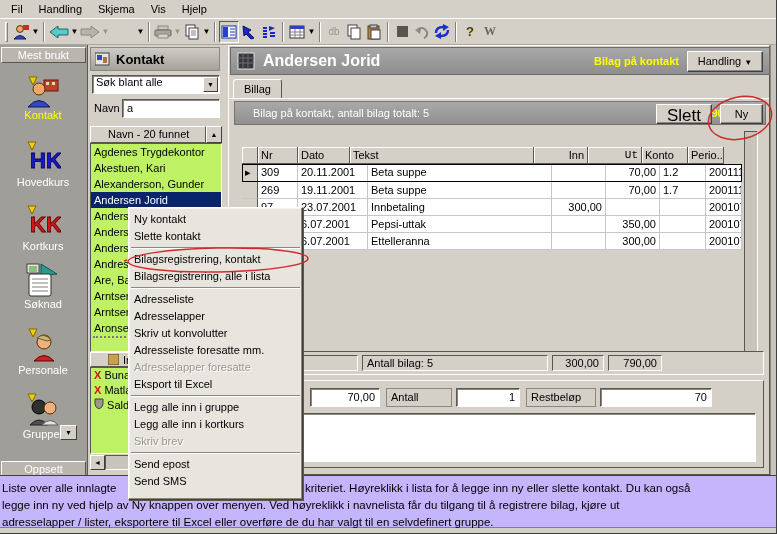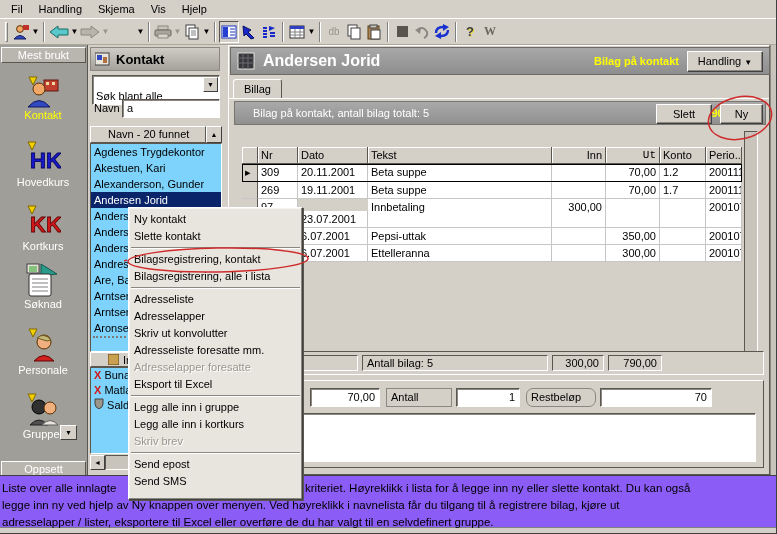--- a/index.html
+++ b/index.html
@@ -25,21 +25,21 @@
   .darr{font-size:8px;color:#000;width:9px;text-align:center;}
   .dis{color:#9a968c;}
   
   #sidebar{left:0;top:45px;width:88px;height:430px;background:#a09e98;border-right:1px solid #5a574f;}
   .sbar{left:1px;width:85px;height:16px;background:#b9b6af;border:1px solid;border-color:#ffffff #5a574f #5a574f #ffffff;color:#fff;text-align:center;font-size:11px;line-height:14px;}
   .sit{left:0;width:86px;text-align:center;color:#fff;font-size:11px;}
   .sit.active{color:#ffff00;}
   .sicon{left:24px;width:38px;height:34px;display:flex;align-items:center;justify-content:center;}
   
   #cpanel-title{left:90px;top:47px;width:130px;height:24px;background:linear-gradient(#cfccc6,#a5a29b);display:flex;align-items:center;gap:6px;padding-left:4px;font-weight:bold;font-size:13px;border:1px solid #8a8880;}
-  .listbox{background:#7dd3fc;border:1px solid;border-color:#5a574f #ffffff #ffffff #5a574f;}
+  .listbox{background:#bef264;border:1px solid;border-color:#5a574f #ffffff #ffffff #5a574f;}
   .litem{height:16px;line-height:16px;padding-left:3px;white-space:nowrap;overflow:hidden;}
   .litem.sel{background:#0a246a;color:#fff;}
   .hdrbtn{background:#d4d0c8;border:1px solid;border-color:#ffffff #5a574f #5a574f #ffffff;line-height:14px;padding-left:17px;}
   .scrbtn{background:#d4d0c8;border:1px solid;border-color:#ffffff #404040 #404040 #ffffff;font-size:7px;text-align:center;line-height:13px;}
   
   #mtitle{left:230px;top:47px;width:540px;height:28px;background:linear-gradient(#a8a8a8,#8e8e8e);border:1px solid #6e6b66;display:flex;align-items:center;padding:0 6px;gap:8px;}
   #infobar{left:234px;top:101px;width:532px;height:24px;background:linear-gradient(#a9a9a9,#909090);border:1px solid #787570;display:flex;align-items:center;padding:0 18px;}
   .tab{background:#d4d0c8;border:1px solid;border-color:#ffffff #5a574f #d4d0c8 #ffffff;border-bottom:none;border-radius:3px 3px 0 0;padding:3px 10px 4px 10px;}
   .th{background:#d4d0c8;border-right:1px solid #5a574f;border-bottom:1px solid #5a574f;box-shadow:inset 1px 1px 0 #fff;padding:2px 3px;font-size:11px;white-space:nowrap;overflow:hidden;}
   .td{background:#fff;border-right:1px solid #c6c6c6;border-bottom:1px solid #c6c6c6;padding:2px 3px;white-space:nowrap;overflow:hidden;}
@@ -47,21 +47,21 @@
   .trow{display:flex;}
   .trow.sel{outline:1px solid #000;outline-offset:-1px;}
   .sunk{background:#d4d0c8;border:1px solid;border-color:#5a574f #ffffff #ffffff #5a574f;padding:1px 4px;line-height:13px;}
   .glabel{background:#d4d0c8;border:1px solid #8a8880;padding:2px 4px;}
   
   #cmenu{left:128px;top:207px;width:175px;height:293px;background:#e8e5df;border:1px solid;border-color:#ffffff #404040 #404040 #ffffff;box-shadow:1px 1px 0 #5a574f, inset -1px -1px 0 #8a8880, inset 1px 1px 0 #f6f4f0;z-index:100;padding-top:3px;}
   .cmi{height:17px;line-height:17px;padding-left:5px;white-space:nowrap;}
   .cmi.dis{color:#9a968c;text-shadow:1px 1px 0 #ffffff;}
   .cmsep{height:2px;margin:2px 2px;border-top:1px solid #8a8880;border-bottom:1px solid #ffffff;}
   
-  #help{left:0;top:475px;width:777px;height:53px;background:#8b5cf6;border-top:1px solid #404040;border-bottom:1px solid #808080;}
+  #help{left:0;top:475px;width:777px;height:53px;background:#c4b5fd;border-top:1px solid #404040;border-bottom:1px solid #808080;}
   .hline{position:absolute;white-space:nowrap;font-size:11.5px;}
   .ann{z-index:110;pointer-events:none;}
 </style>
 </head>
 <body>
 
 <div id="root">
 
   <div id="menubar" class="abs">
     <span class="mitem">Fil</span>
@@ -250,21 +250,21 @@
 
   <div id="cpanel-title" class="abs">
     <svg width="15" height="14">
         <rect x="0" y="1" width="14" height="12" fill="#e8e4dc" stroke="#404040"></rect>
         <rect x="2" y="3" width="5" height="5" fill="#3048c0"></rect>
         <rect x="8" y="5" width="4" height="6" fill="#b07040"></rect>
       </svg>
     <span>Kontakt</span>
   </div>
 
-  <div class="abs field nw" style="left:92px;top:75px;width:128px;height:19px;padding:14px 3px;">
+  <div class="abs field nw" style="left:92px;top:75px;width:128px;height:19px;padding:0 3px;">
     <span>Søk blant alle</span>
     <span class="abs" style="right:1px;top:1px;width:15px;height:15px;">
       <span class="scrbtn abs" style="left:0;top:0;width:15px;height:15px;line-height:14px;">▼</span>
     </span>
   </div>
 
   <span class="abs" style="left:94px;top:102px;">Navn</span>
   <div class="abs field nw" style="left:122px;top:99px;width:98px;height:19px;">
     <span>a</span>
   </div>
@@ -317,28 +317,28 @@
     <button class="btn" style="width:76px;height:21px;font-size:11px;font-family:inherit;"><span>Handling</span> <span style="font-size:8px;">▼</span></button>
   </div>
 
   <div class="abs tab" style="left:233px;top:79px;height:20px;">Billag</div>
   <div class="abs" style="left:229px;top:98px;width:540px;height:1px;background:#ffffff;"></div>
 
   <div id="infobar" class="abs">
     <span style="color:#fff;" class="nw">Bilag på kontakt,  antall bilag totalt: 5</span>
     <span style="margin-left:auto;color:#ffff00;font-weight:bold;margin-right:8px;" class="nw"><span>Saldo:</span> <span>-490,00</span></span>
   </div>
-  <button class="btn abs" style="left:656px;top:104px;width:56px;height:20px;font-family:inherit;font-size:11px;">Slett</button>
+  <button class="btn abs" style="left:656px;top:104px;width:56px;height:20px;font-family:inherit;font-size:17px;">Slett</button>
   <button class="btn abs" style="left:720px;top:104px;width:43px;height:20px;font-family:inherit;font-size:11px;">Ny</button>
 
   <div class="abs" style="left:242px;top:147px;width:500px;">
     <div class="trow">
       <div class="th" style="width:16px;"></div>
       <div class="th" style="width:40px;">Nr</div>
-      <div class="th" style="width:70px;">Dato</div>
+      <div class="th" style="width:52px;">Dato</div>
       <div class="th" style="width:184px;">Tekst</div>
       <div class="th num" style="width:54px;">Inn</div>
       <div class="th num" style="width:54px;font-family:Liberation Mono, monospace;">Ut</div>
       <div class="th" style="width:46px;">Konto</div>
       <div class="th" style="width:36px;">Perio...</div>
     </div>
     <div class="trow sel">
       <div class="td" style="width:16px;background:#d4d0c8;border-right:1px solid #5a574f;">▸</div>
       <div class="td" style="width:40px;">309</div>
       <div class="td" style="width:70px;">20.11.2001</div>
@@ -354,21 +354,21 @@
       <div class="td" style="width:70px;">19.11.2001</div>
       <div class="td" style="width:184px;">Beta suppe</div>
       <div class="td num" style="width:54px;"></div>
       <div class="td num" style="width:54px;">70,00</div>
       <div class="td" style="width:46px;">1.7</div>
       <div class="td num" style="width:36px;">200111</div>
     </div>
     <div class="trow">
       <div class="td" style="width:16px;background:#d4d0c8;border-right:1px solid #5a574f;"></div>
       <div class="td" style="width:40px;">97</div>
-      <div class="td" style="width:70px;margin-top:12px;">23.07.2001</div>
+      <div class="td" style="width:70px;">23.07.2001</div>
       <div class="td" style="width:184px;">Innbetaling</div>
       <div class="td num" style="width:54px;">300,00</div>
       <div class="td num" style="width:54px;"></div>
       <div class="td" style="width:46px;"></div>
       <div class="td num" style="width:36px;">200107</div>
     </div>
     <div class="trow">
       <div class="td" style="width:16px;background:#d4d0c8;border-right:1px solid #5a574f;"></div>
       <div class="td" style="width:40px;"></div>
       <div class="td" style="width:70px;">6.07.2001</div>
@@ -394,21 +394,21 @@
   <div class="abs in" style="left:234px;top:351px;width:530px;height:24px;"></div>
   <div class="abs sunk" style="left:240px;top:355px;width:118px;height:16px;"></div>
   <div class="abs sunk nw" style="left:362px;top:355px;width:186px;height:16px;">Antall bilag: 5</div>
   <div class="abs sunk num" style="left:552px;top:355px;width:52px;height:16px;">300,00</div>
   <div class="abs sunk num" style="left:608px;top:355px;width:54px;height:16px;">790,00</div>
 
   <div class="abs out" style="left:234px;top:380px;width:530px;height:88px;"></div>
   <div class="abs field num nw" style="left:310px;top:388px;width:70px;height:19px;">70,00</div>
   <div class="abs glabel nw" style="left:386px;top:388px;width:66px;height:19px;">Antall</div>
   <div class="abs field num nw" style="left:456px;top:388px;width:64px;height:19px;">1</div>
-  <div class="abs glabel nw" style="left:526px;top:388px;width:70px;height:19px;border-radius:7px;">Restbeløp</div>
+  <div class="abs glabel nw" style="left:526px;top:388px;width:70px;height:19px;">Restbeløp</div>
   <div class="abs field num nw" style="left:600px;top:388px;width:112px;height:19px;">70</div>
   <div class="abs field" style="left:242px;top:413px;width:514px;height:49px;"></div>
 
   <div id="help" class="abs">
     <span class="hline" style="left:2px;top:6px;">Liste over alle innlagte</span>
     <span class="hline" style="left:305px;top:6px;">kriteriet. Høyreklikk i lista for å legge inn ny eller slette kontakt. Du kan også</span>
     <span class="hline" style="left:2px;top:23px;">legge inn ny ved hjelp av Ny knappen over menyen. Ved høyreklikk i navnelista får du tilgang til å registrere bilag, kjøre ut</span>
     <span class="hline" style="left:2px;top:40px;">adresselapper / lister, eksportere til Excel eller overføre de du har valgt til en selvdefinert gruppe.</span>
   </div>
 

